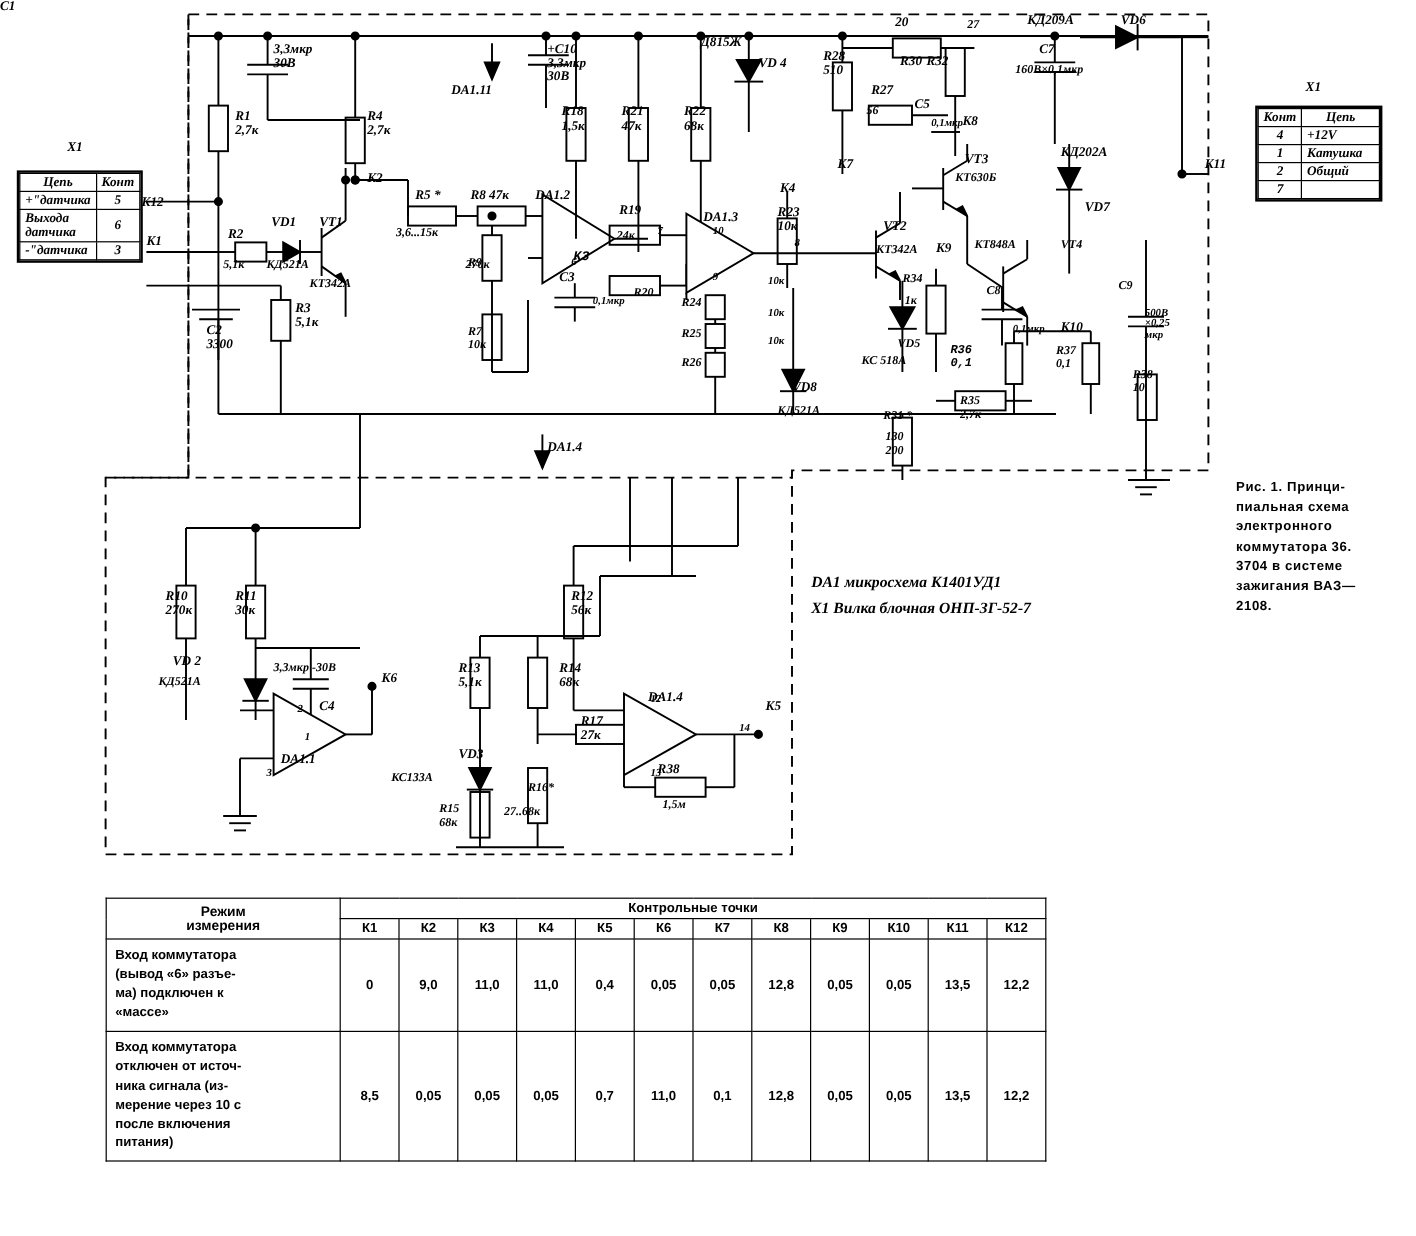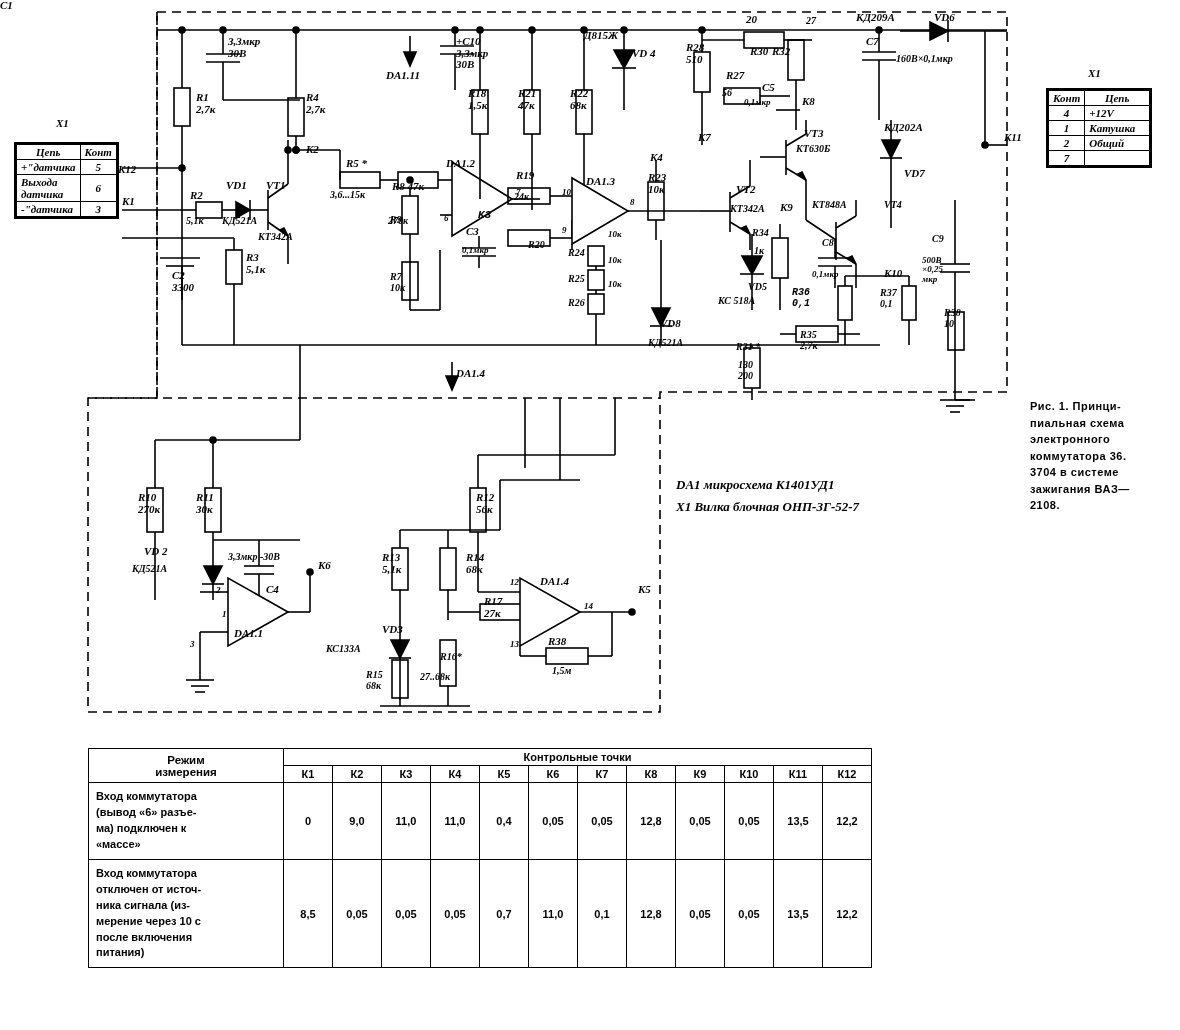--- a/index.html
+++ b/index.html
@@ -1,20 +1,20 @@
 <!DOCTYPE html>
 <html><head>
 <meta charset="utf-8">
 <style>
   html,body{margin:0;padding:0;background:#fff;}
   body{width:1180px;height:1030px;position:relative;font-family:"Liberation Sans",sans-serif;color:#000;overflow:hidden;}
   #sheet{position:absolute;left:0;top:0;width:1180px;height:1030px;}
   .lbl{position:absolute;font-size:11px;line-height:1.05;white-space:pre;font-style:italic;font-family:"Liberation Serif",serif;font-weight:bold;}
   .lbl.s{font-size:10px;}
-  .lbl.xs{font-size:9px;}
+  .lbl.xs{font-size:9px;margin-left:32px;}
   svg{position:absolute;left:0;top:0;}
   table.meas{position:absolute;left:88px;top:748px;border-collapse:collapse;font-family:"Liberation Sans",sans-serif;font-size:11px;}
   table.meas td,table.meas th{border:1px solid #000;padding:2px 3px;text-align:center;vertical-align:middle;font-weight:bold;}
   table.meas td.desc{text-align:left;width:180px;font-size:11px;line-height:1.45;padding:6px 7px;}
   table.meas th.mode{width:180px;font-size:11.5px;}
   table.meas td.val{width:42px;}
   .cap{position:absolute;font-family:"Liberation Sans",sans-serif;font-size:11px;font-weight:bold;line-height:1.5;letter-spacing:.5px;}
   .conn{position:absolute;border:2px solid #000;background:#fff;}
   .conn table{border-collapse:collapse;font-family:"Liberation Serif",serif;font-size:11px;font-style:italic;font-weight:bold;}
   .conn td{border:1px solid #000;padding:1px 4px;text-align:center;white-space:nowrap;}
@@ -410,27 +410,27 @@
 <div class="lbl" style="left:226px;top:180px;">VD1</div>
 <div class="lbl s" style="left:222px;top:216px;">КД521А</div>
 <div class="lbl" style="left:266px;top:180px;">VT1</div>
 <div class="lbl s" style="left:258px;top:232px;">КТ342А</div>
 <div class="lbl" style="left:172px;top:270px;">C2
 3300</div>
 <div class="lbl" style="left:246px;top:252px;">R3
 5,1к</div>
 <div class="lbl" style="left:306px;top:92px;">R4
 2,7к</div>
-<div class="lbl" style="left:386px;top:70px;">DA1.11</div>
+<div class="lbl" style="left:376px;top:70px;">DA1.11</div>
 <div class="lbl" style="left:456px;top:36px;">+C10
 3,3мкр
 30В</div>
 <div class="lbl" style="left:346px;top:158px;">R5 *</div>
 <div class="lbl s" style="left:330px;top:190px;">3,6...15к</div>
-<div class="lbl" style="left:392px;top:158px;margin-top:23px;">R8 47к</div>
+<div class="lbl" style="left:392px;top:158px;">R8 47к</div>
 <div class="lbl s" style="left:390px;top:215px;">R9</div>
 <div class="lbl s" style="left:388px;top:216px;">270к</div>
 <div class="lbl s" style="left:390px;top:272px;">R7
 10к</div>
 <div class="lbl" style="left:446px;top:158px;">DA1.2</div>
 <div class="lbl" style="left:466px;top:226px;">C3</div>
 <div class="lbl xs" style="left:462px;top:246px;">0,1мкр</div>
 <div class="lbl" style="left:468px;top:88px;">R18
 1,5к</div>
 <div class="lbl" style="left:518px;top:88px;">R21
@@ -455,21 +455,21 @@
 510</div>
 <div class="lbl" style="left:746px;top:14px;">20</div>
 <div class="lbl" style="left:750px;top:46px;">R30</div>
 <div class="lbl" style="left:726px;top:70px;">R27</div>
 <div class="lbl s" style="left:722px;top:88px;">56</div>
 <div class="lbl" style="left:772px;top:46px;">R32</div>
 <div class="lbl s" style="left:806px;top:16px;">27</div>
 <div class="lbl" style="left:762px;top:82px;">C5</div>
 <div class="lbl xs" style="left:744px;top:98px;">0,1мкр</div>
 <div class="lbl" style="left:866px;top:36px;">C7</div>
-<div class="lbl s" style="left:896px;top:54px;">160В×0,1мкр</div>
+<div class="lbl s" style="left:846px;top:54px;">160В×0,1мкр</div>
 <div class="lbl" style="left:856px;top:12px;">КД209А</div>
 <div class="lbl" style="left:934px;top:12px;">VD6</div>
 <div class="lbl" style="left:804px;top:128px;">VT3</div>
 <div class="lbl s" style="left:796px;top:144px;">КТ630Б</div>
 <div class="lbl" style="left:736px;top:184px;">VT2</div>
 <div class="lbl s" style="left:730px;top:204px;">КТ342А</div>
 <div class="lbl" style="left:884px;top:122px;">КД202А</div>
 <div class="lbl" style="left:904px;top:168px;">VD7</div>
 <div class="lbl s" style="left:812px;top:200px;">КТ848А</div>
 <div class="lbl s" style="left:884px;top:200px;">VT4</div>

